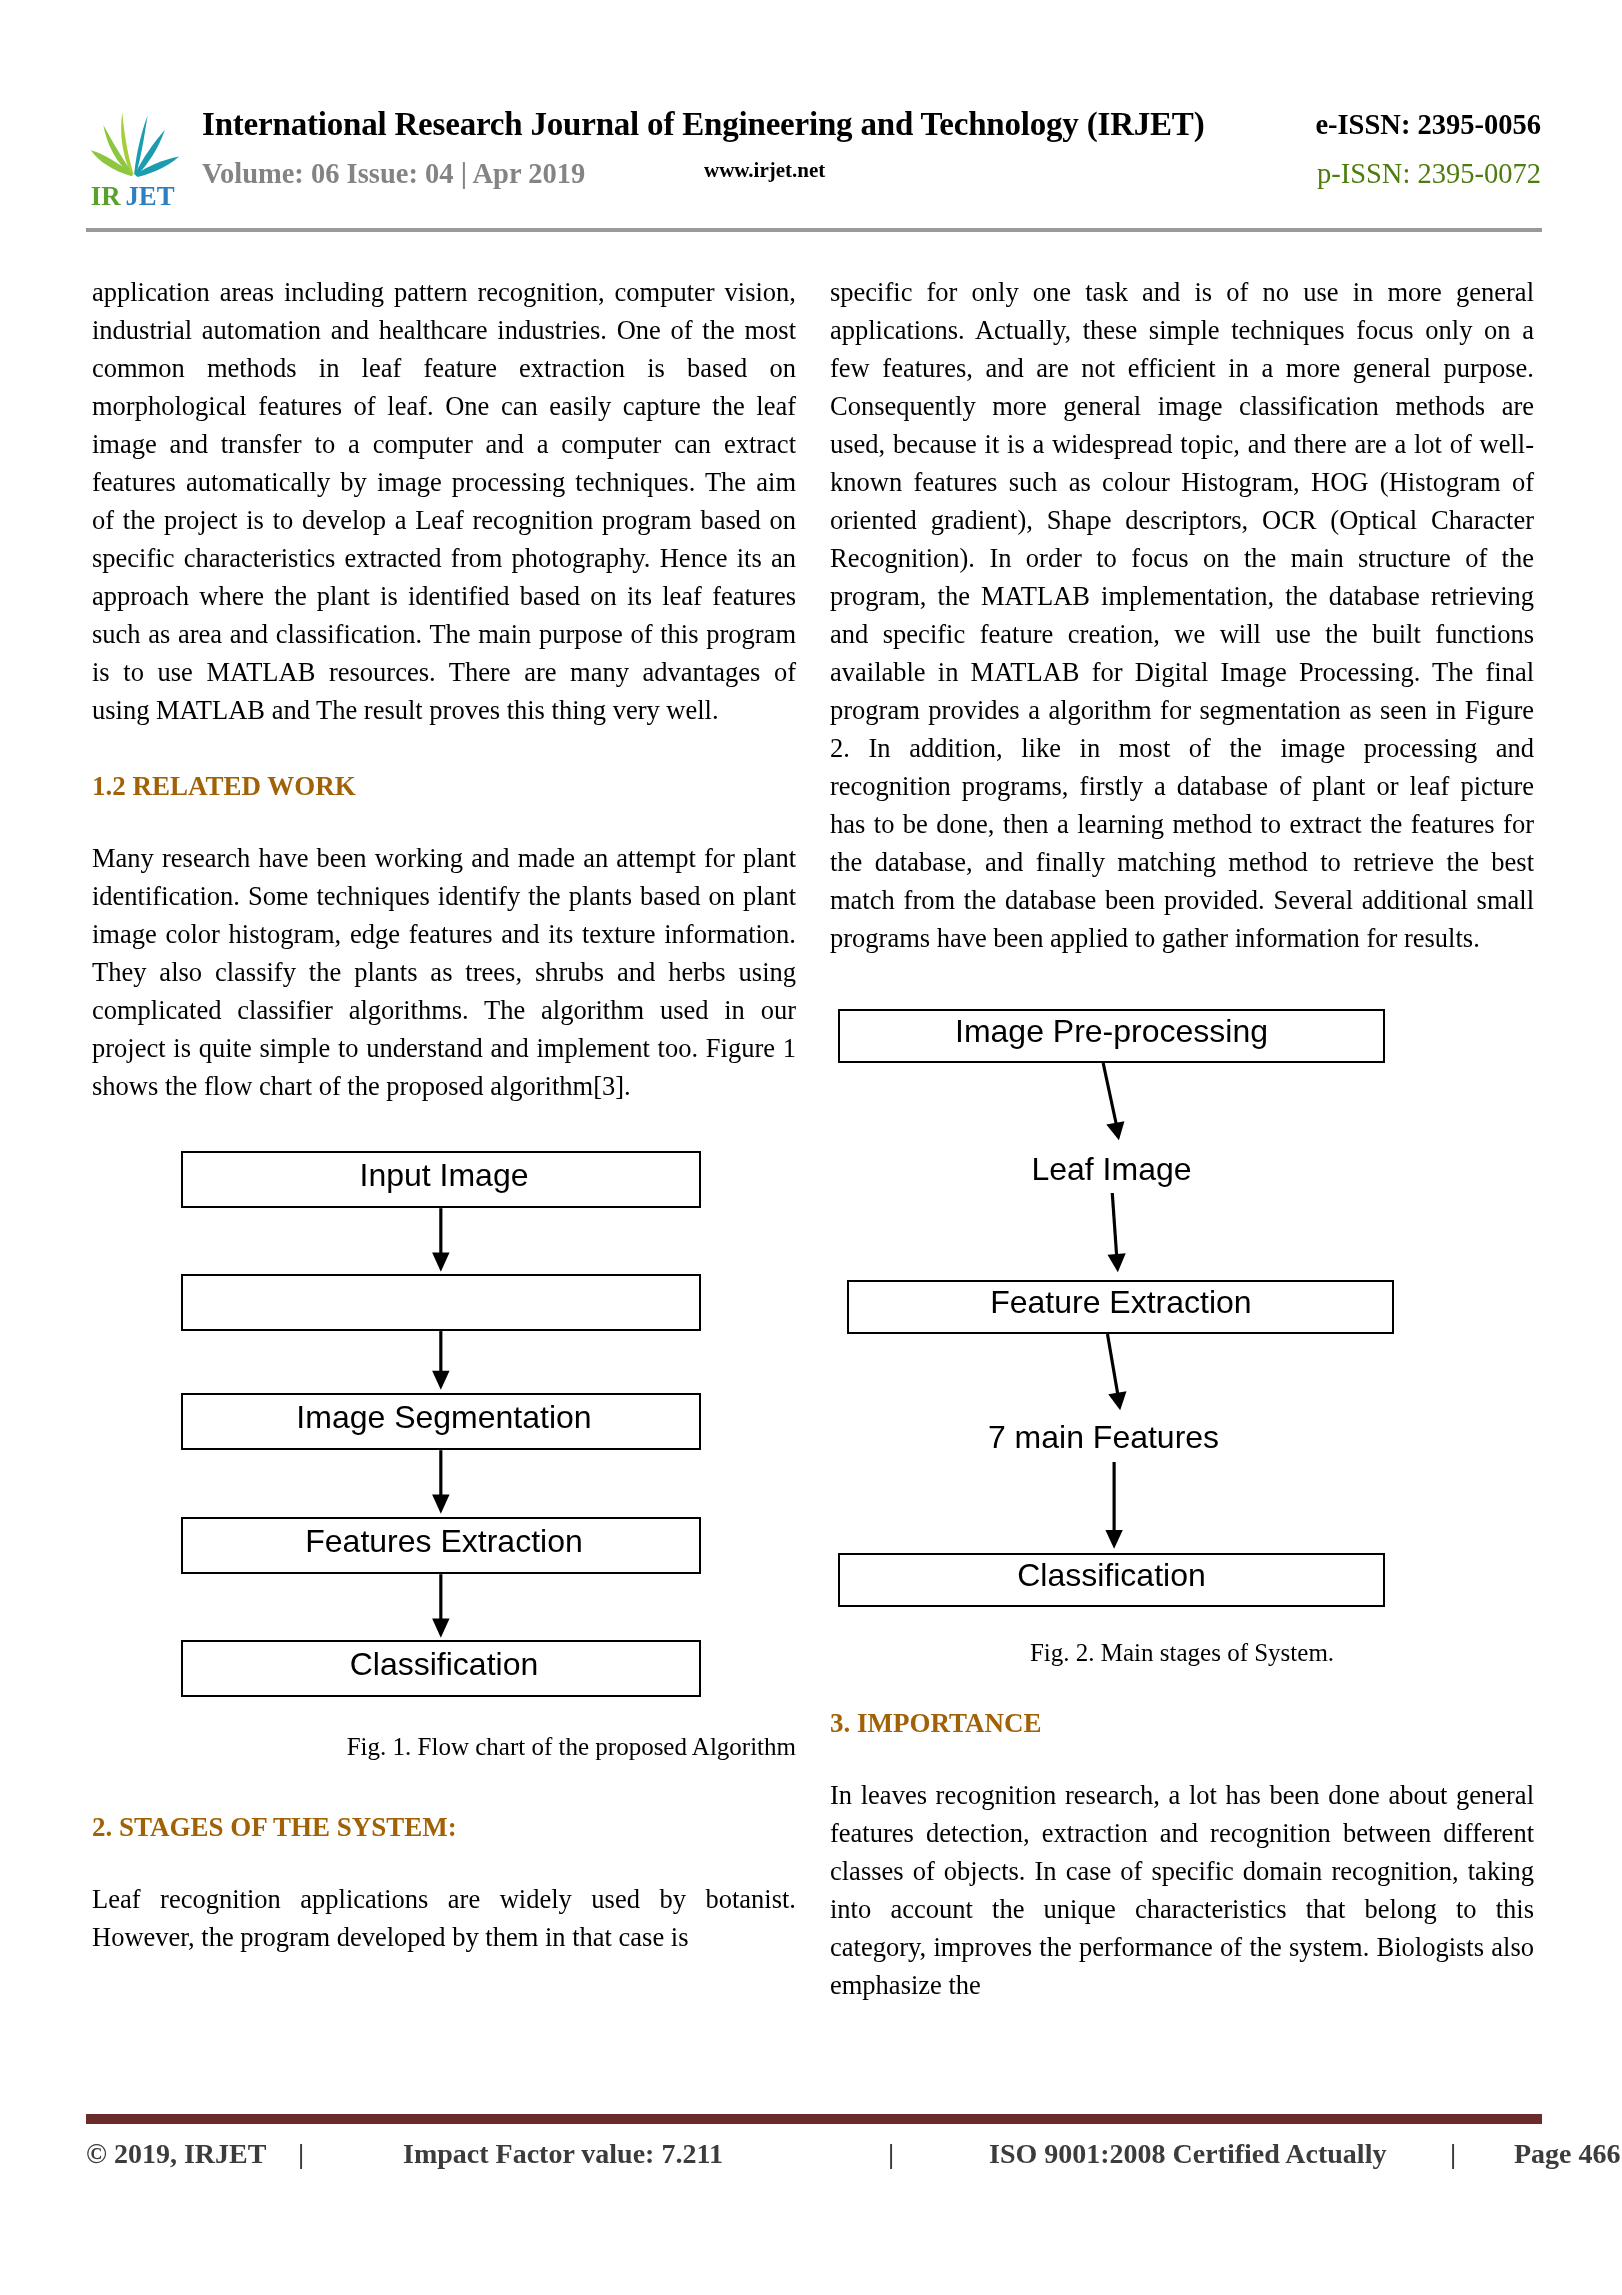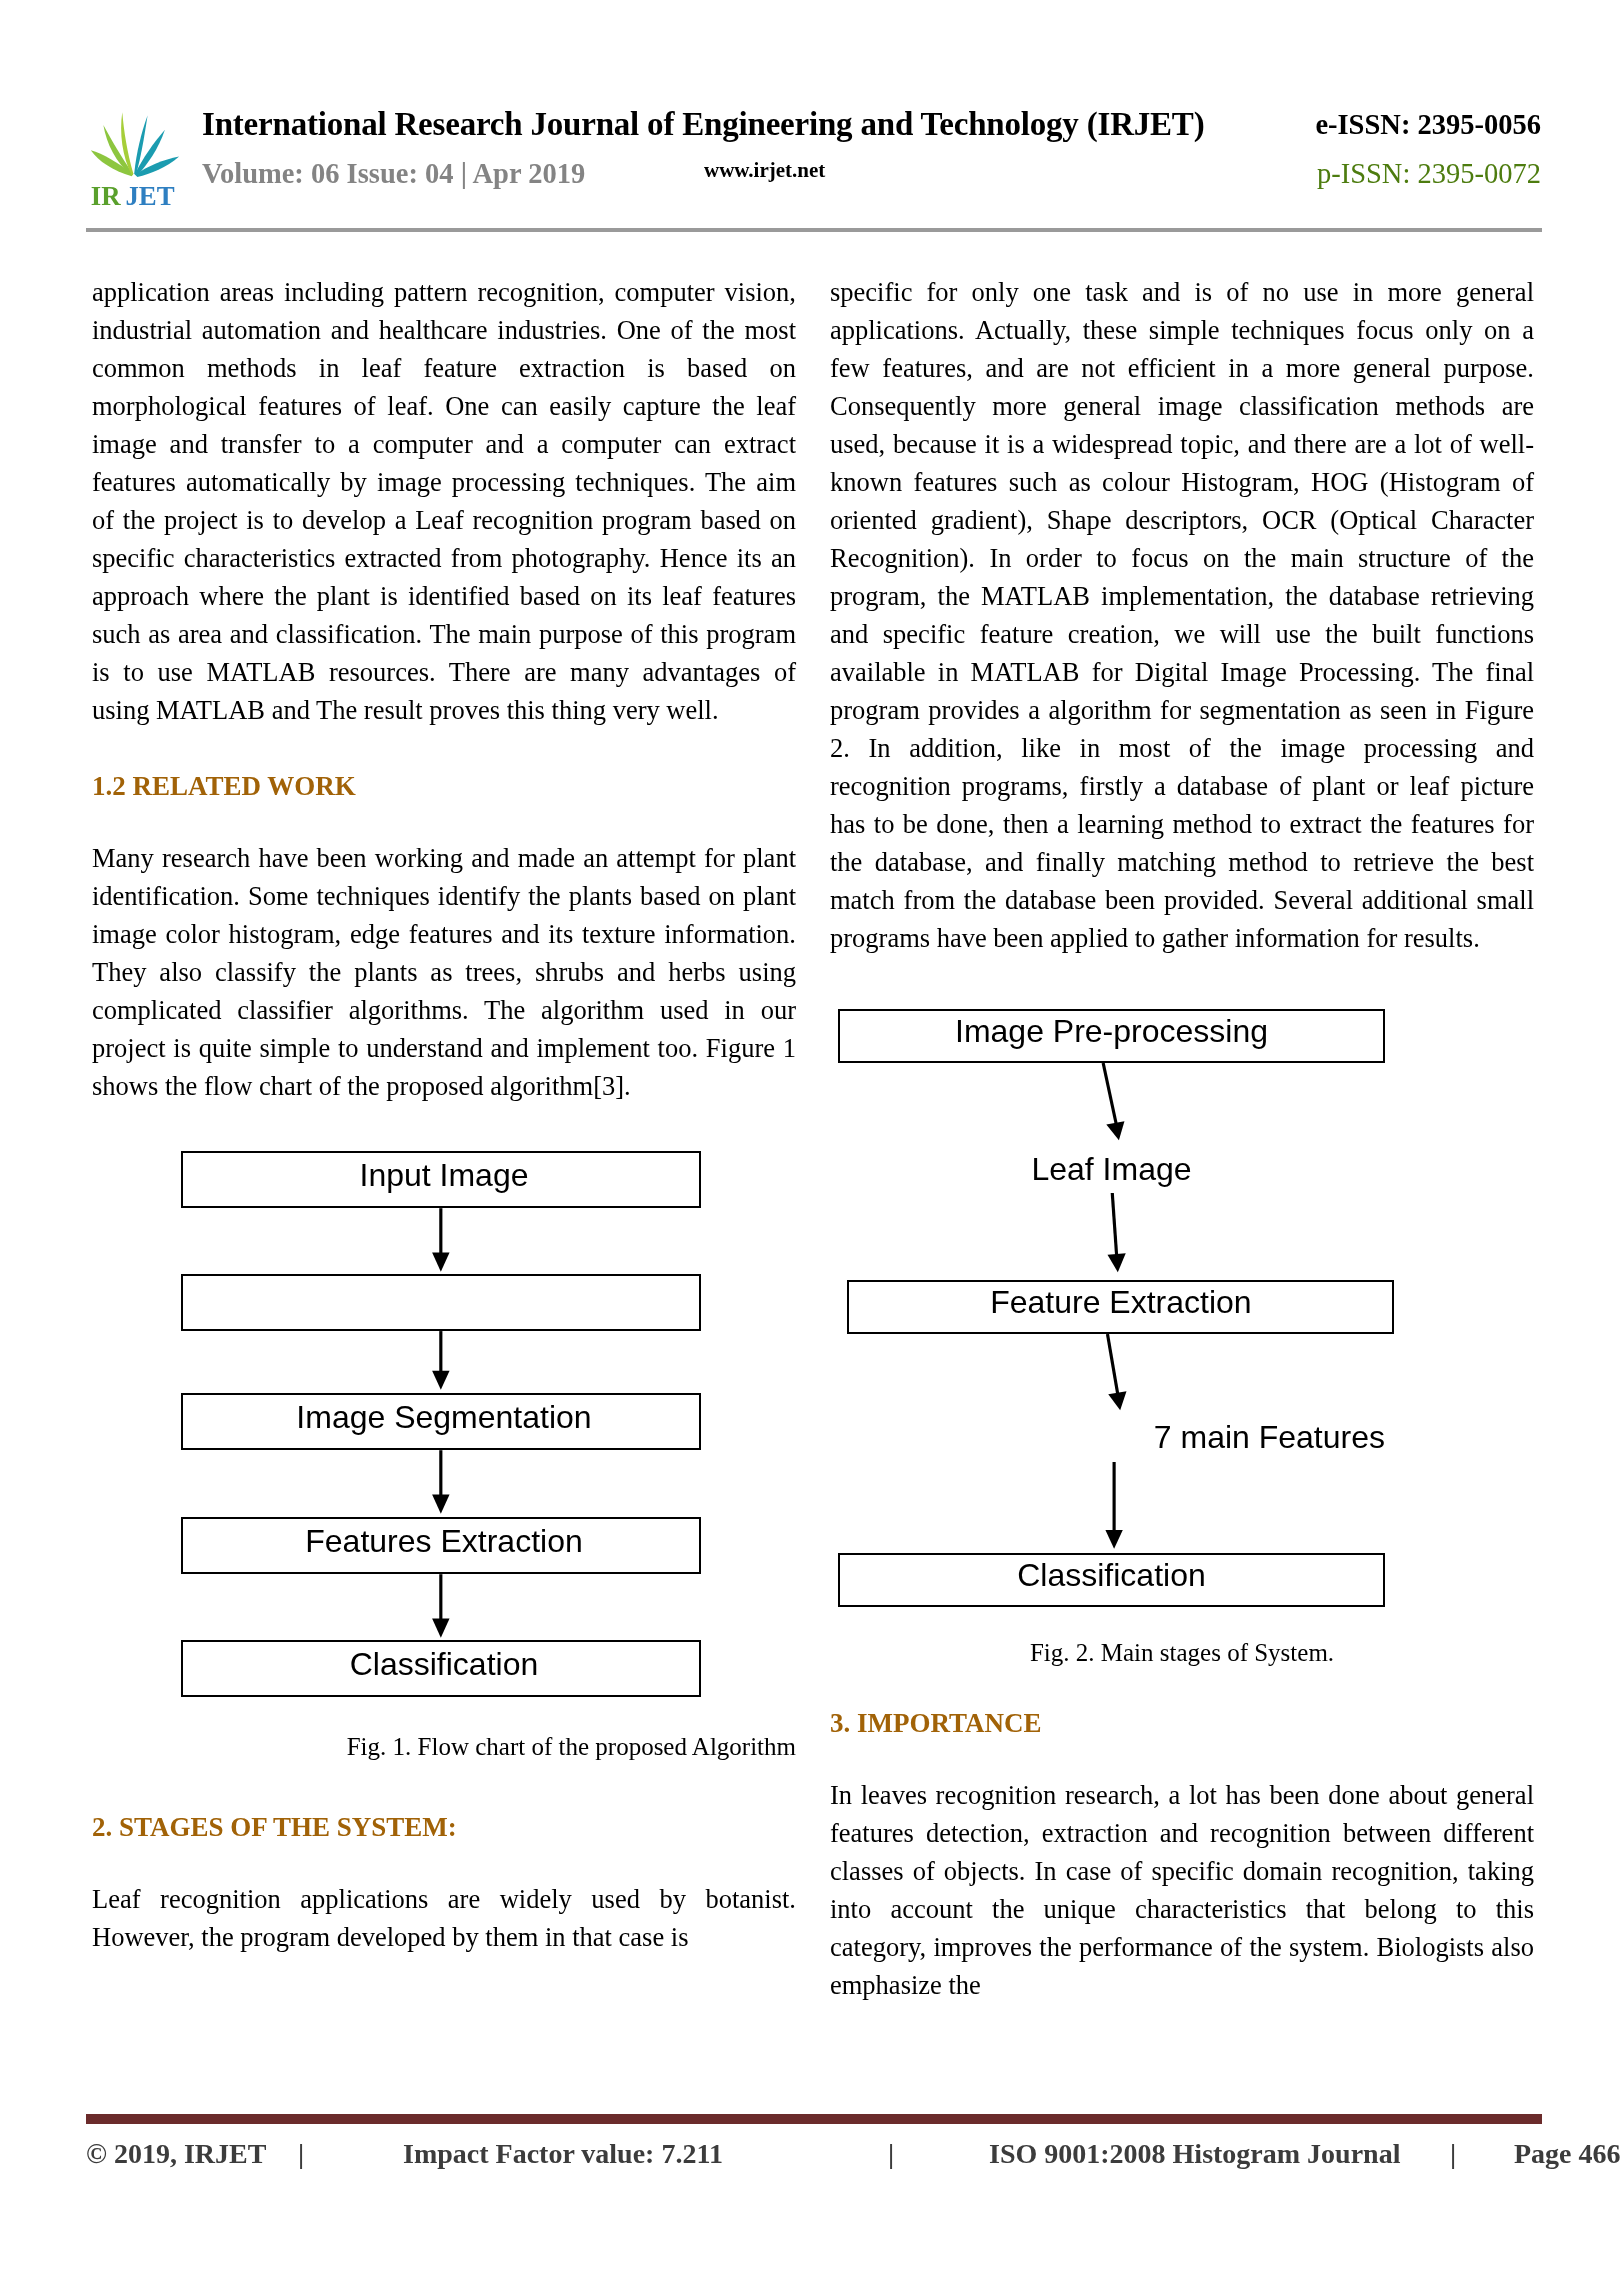--- a/index.html
+++ b/index.html
@@ -289,21 +289,21 @@
         <polygon points="363,100 350,78 373,76" fill="#000"></polygon>
       </svg>
 
       <div class="flow-box" style="left:17.4px; top:271px; width:547px; height:54px;"></div>
       <div class="flow-box-label" style="left:17.4px; width:547px; top:277px; height:35px;">Feature Extraction</div>
       <svg style="position:absolute; left:0; top:325px; width:704px; height:81px;" viewBox="0 0 888 102">
         <line x1="350" y1="0" x2="364" y2="82" stroke="#000" stroke-width="4"></line>
         <polygon points="366,96 351,76 374,72" fill="#000"></polygon>
       </svg>
 
-      <div class="flow-plain-label" style="left:8px; width:547px; top:412px; height:36px;text-align:right;">7 main Features</div>
+      <div class="flow-plain-label" style="left:0; width:547px; top:412px; height:36px;">7 main Features</div>
       <svg style="position:absolute; left:0; top:453px; width:704px; height:90px;" viewBox="0 0 888 114">
         <line x1="358" y1="0" x2="358" y2="94" stroke="#000" stroke-width="4"></line>
         <polygon points="358,110 347,86 369,86" fill="#000"></polygon>
       </svg>
 
       <div class="flow-box" style="left:8px; top:544px; width:547px; height:54px;"></div>
       <div class="flow-box-label" style="left:8px; width:547px; top:550px; height:35px;">Classification</div>
 
       <div class="fig-caption" style="top:628px;">
         <b>Fig. 2.</b><span> Main stages of System.</span>
@@ -314,19 +314,19 @@
       <p class="body-text" style="position:absolute; left:0; top:767px; width:100%;">In leaves recognition research, a lot has been done about general features detection, extraction and recognition between different classes of objects. In case of specific domain recognition, taking into account the unique characteristics that belong to this category, improves the performance of the system. Biologists also emphasize the</p>
     </div>
   </div>
 
   <div class="footer-bar"></div>
   <div class="footer-row">
     <span class="footer-cell f-copy">© 2019, IRJET</span>
     <span class="footer-cell f-sep1">|</span>
     <span class="footer-cell f-impact">Impact Factor value: 7.211</span>
     <span class="footer-cell f-sep2">|</span>
-    <span class="footer-cell f-iso">ISO 9001:2008 Histogram Journal</span>
+    <span class="footer-cell f-iso">ISO 9001:2008 Certified Actually</span>
     <span class="footer-cell f-sep3">|</span>
     <span class="footer-cell f-page">Page 4661</span>
   </div>
 
 </div>
 
 
 </body></html>

